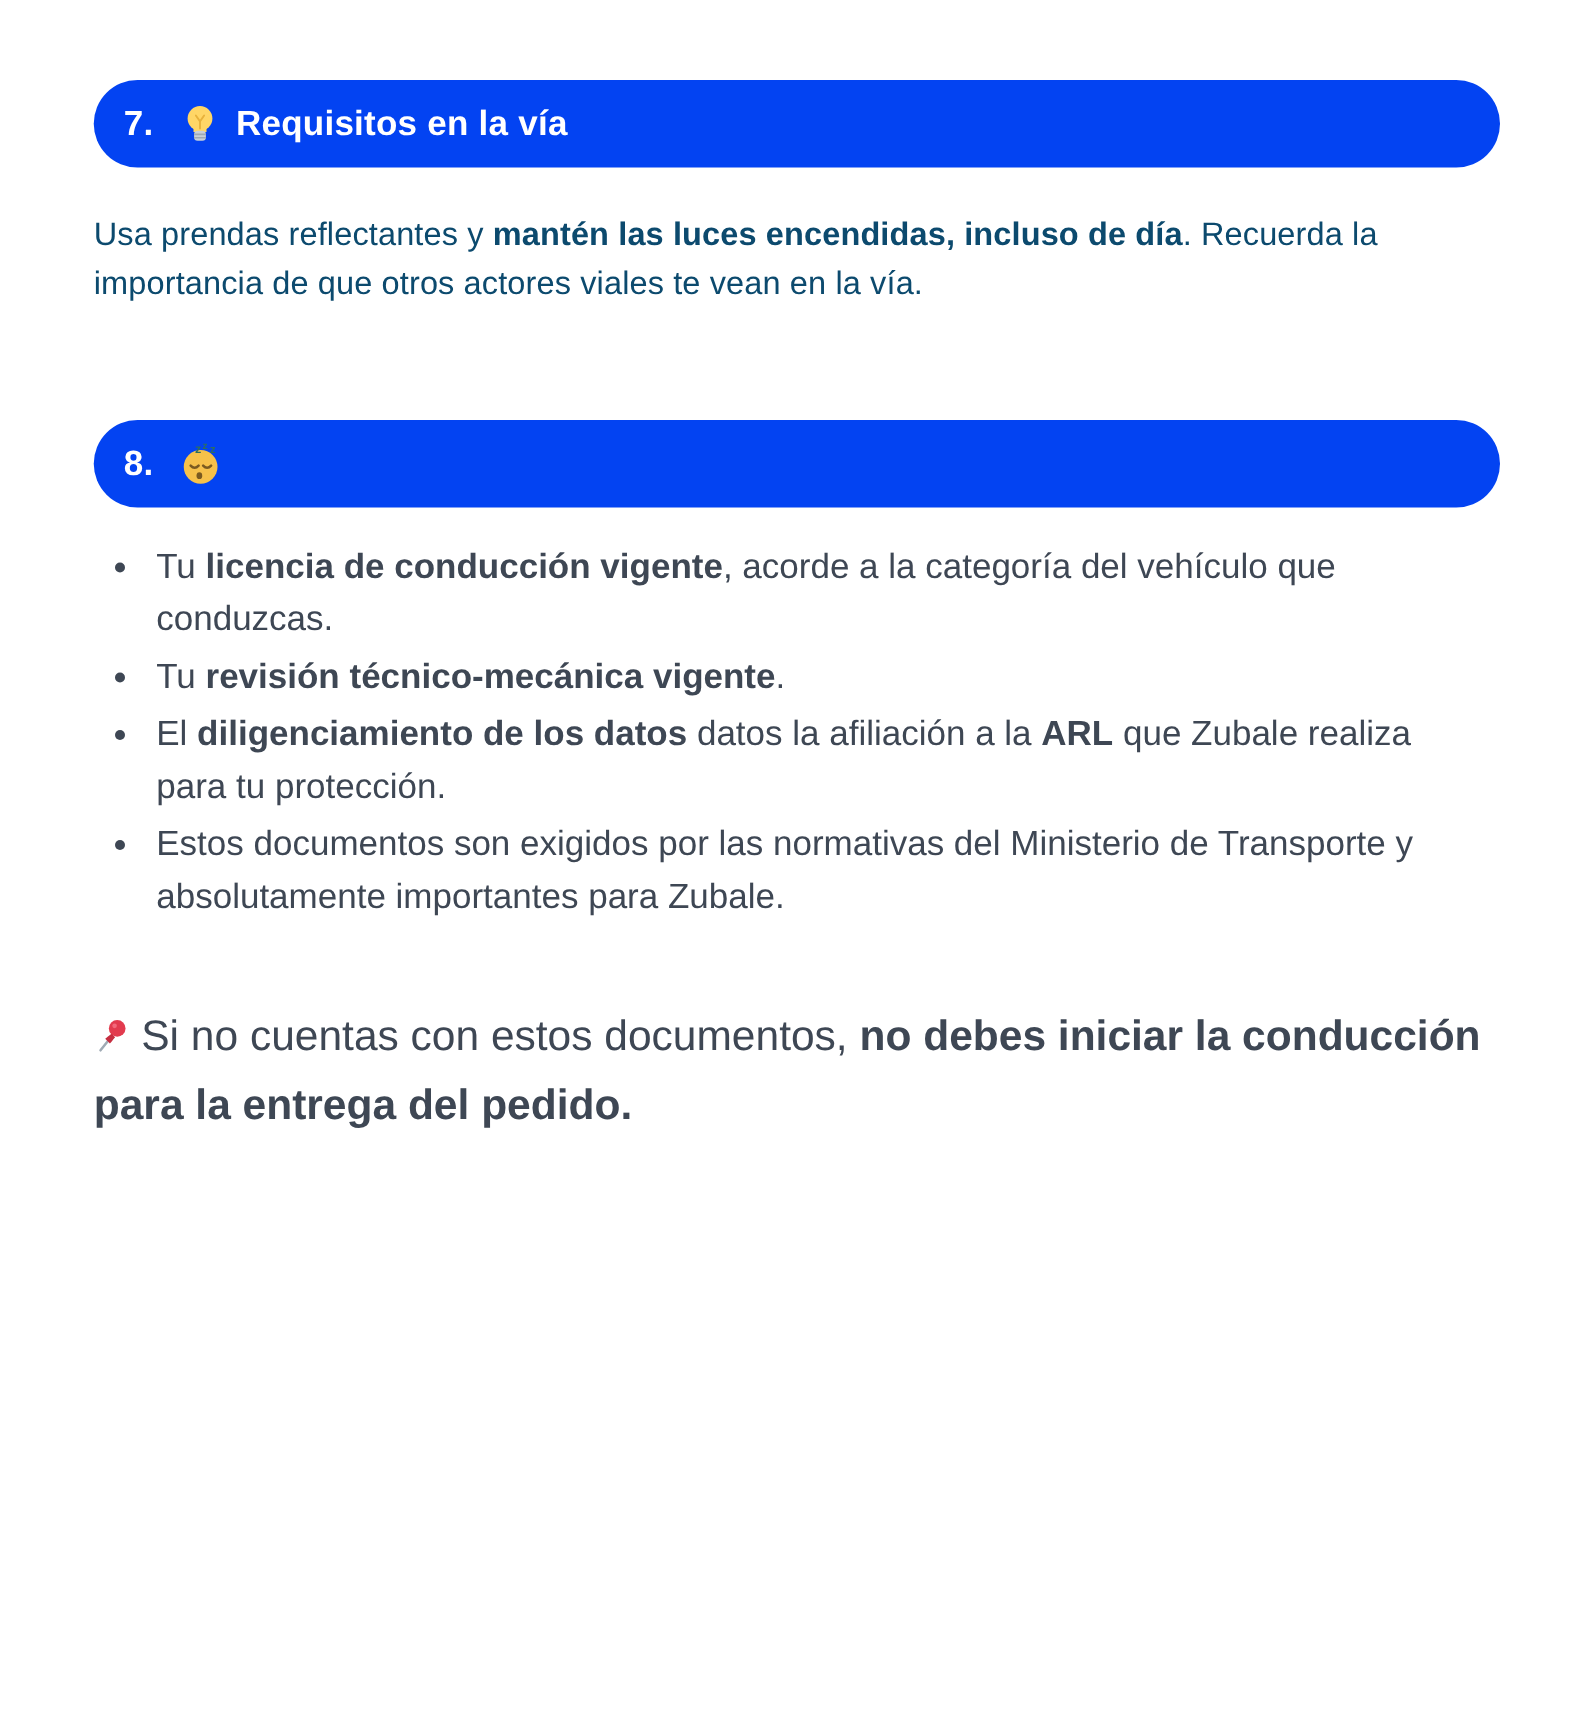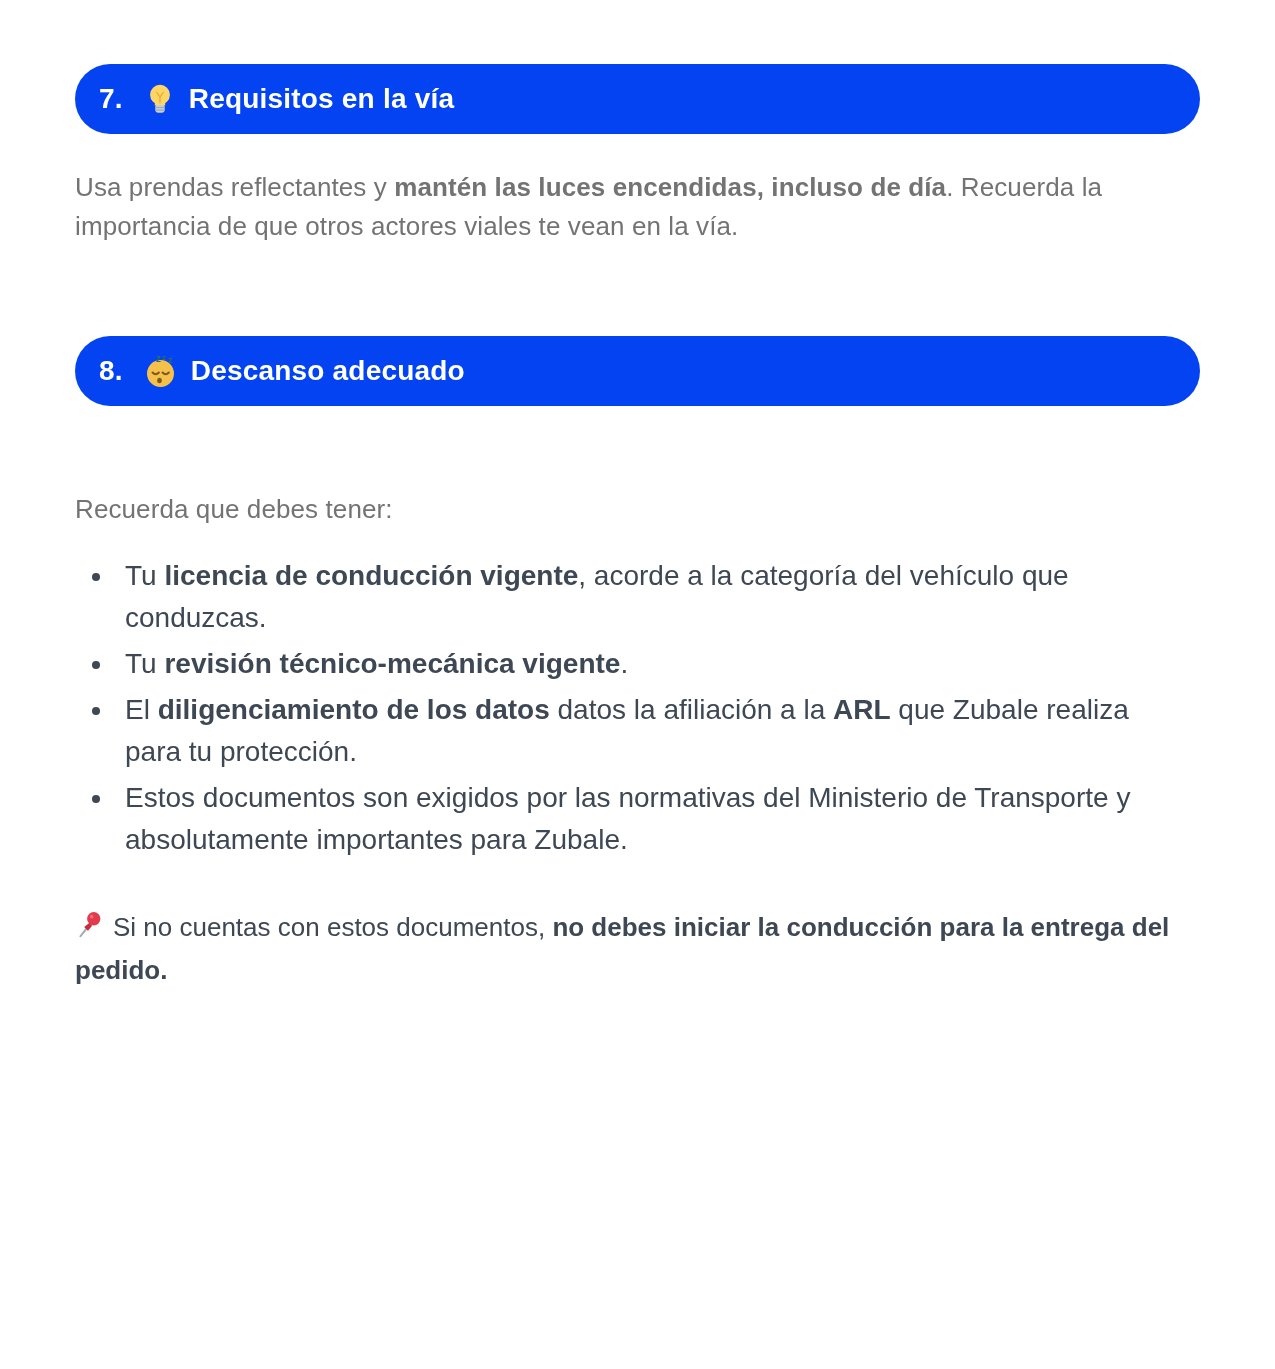--- a/index.html
+++ b/index.html
@@ -25,21 +25,21 @@
     color: #ffffff;
     font-size: 28px;
     font-weight: 700;
     letter-spacing: 0.2px;
   }
   .banner .banner-num { white-space: pre; }
   .banner svg { flex: 0 0 auto; display: block; }
   .body-text {
     font-size: 26px;
     line-height: 1.5;
-    color: #737373;
+    color: #0c4a6e;
     max-width: 1115px;
     letter-spacing: 0.1px;
   }
   .body-text strong, .bold-line { font-weight: 700; }
   .p-visibility { margin-top: 34px; }
   .banner-rest { margin-top: 90px; }
   .p-rest { margin-top: 30px; }
   .banner-requirements { margin-top: 96px; }
   .intro-bold { margin-top: 94px; font-weight: 700; }
   .list-intro { margin-top: 84px; }
@@ -49,22 +49,22 @@
     list-style: disc;
   }
   ul.req-list li {
     font-size: 28px;
     line-height: 1.5;
     padding-left: 10px;
     margin-bottom: 4px;
     max-width: 1060px;
   }
   .warning {
-    margin-top: 47px;
-    font-size: 26px;
+    margin-top: 66px;
+    font-size: 34px;
     line-height: 1.5;
     max-width: 1115px;
   }
   .warning .pin-wrap {
     display: inline-block;
     vertical-align: -4px;
     margin-right: 8px;
   }
 </style>
 </head>
@@ -91,27 +91,25 @@
     <span class="banner-num">8. </span>
     <svg width="36" height="36" viewBox="0 0 36 36" aria-hidden="true">
       <circle cx="17.5" cy="20.5" r="13.5" fill="#F6C14A"></circle>
       <path d="M9.5 19.5 q3.2 3.4 6.4 0" stroke="#7A5A20" stroke-width="2" fill="none" stroke-linecap="round"></path>
       <path d="M19.5 19.5 q3.2 3.4 6.4 0" stroke="#7A5A20" stroke-width="2" fill="none" stroke-linecap="round"></path>
       <ellipse cx="16.5" cy="27.5" rx="2.3" ry="2.7" fill="#7A5A20"></ellipse>
       <text x="13" y="9" font-size="10" font-weight="bold" fill="#2E6E5E" font-family="Liberation Sans, sans-serif">z</text>
       <text x="19" y="6.5" font-size="8" font-weight="bold" fill="#2E6E5E" font-family="Liberation Sans, sans-serif">z</text>
       <text x="25" y="9.5" font-size="9" font-weight="bold" fill="#2E6E5E" font-family="Liberation Sans, sans-serif">z</text>
     </svg>
-    <span class="banner-title">Descanso adecuado</span>
   </div>
 
 
 
 
-  <p class="body-text list-intro">Recuerda que debes tener:</p>
 
   <ul class="req-list">
     <li><span>Tu </span><strong>licencia de conducción vigente</strong><span>, acorde a la categoría del vehículo que conduzcas.</span></li>
     <li><span>Tu </span><strong>revisión técnico-mecánica vigente</strong><span>.</span></li>
     <li><span>El </span><strong>diligenciamiento de los datos</strong><span> datos la afiliación a la </span><strong>ARL</strong><span> que Zubale realiza para tu protección.</span></li>
     <li><span>Estos documentos son exigidos por las normativas del Ministerio de Transporte y absolutamente importantes para Zubale.</span></li>
   </ul>
 
   <p class="warning"><span class="pin-wrap"><svg width="30" height="30" viewBox="0 0 36 36" aria-hidden="true">
       <path d="M14 22 L6.5 31.5" stroke="#9FAAB4" stroke-width="2.4" stroke-linecap="round"></path>

